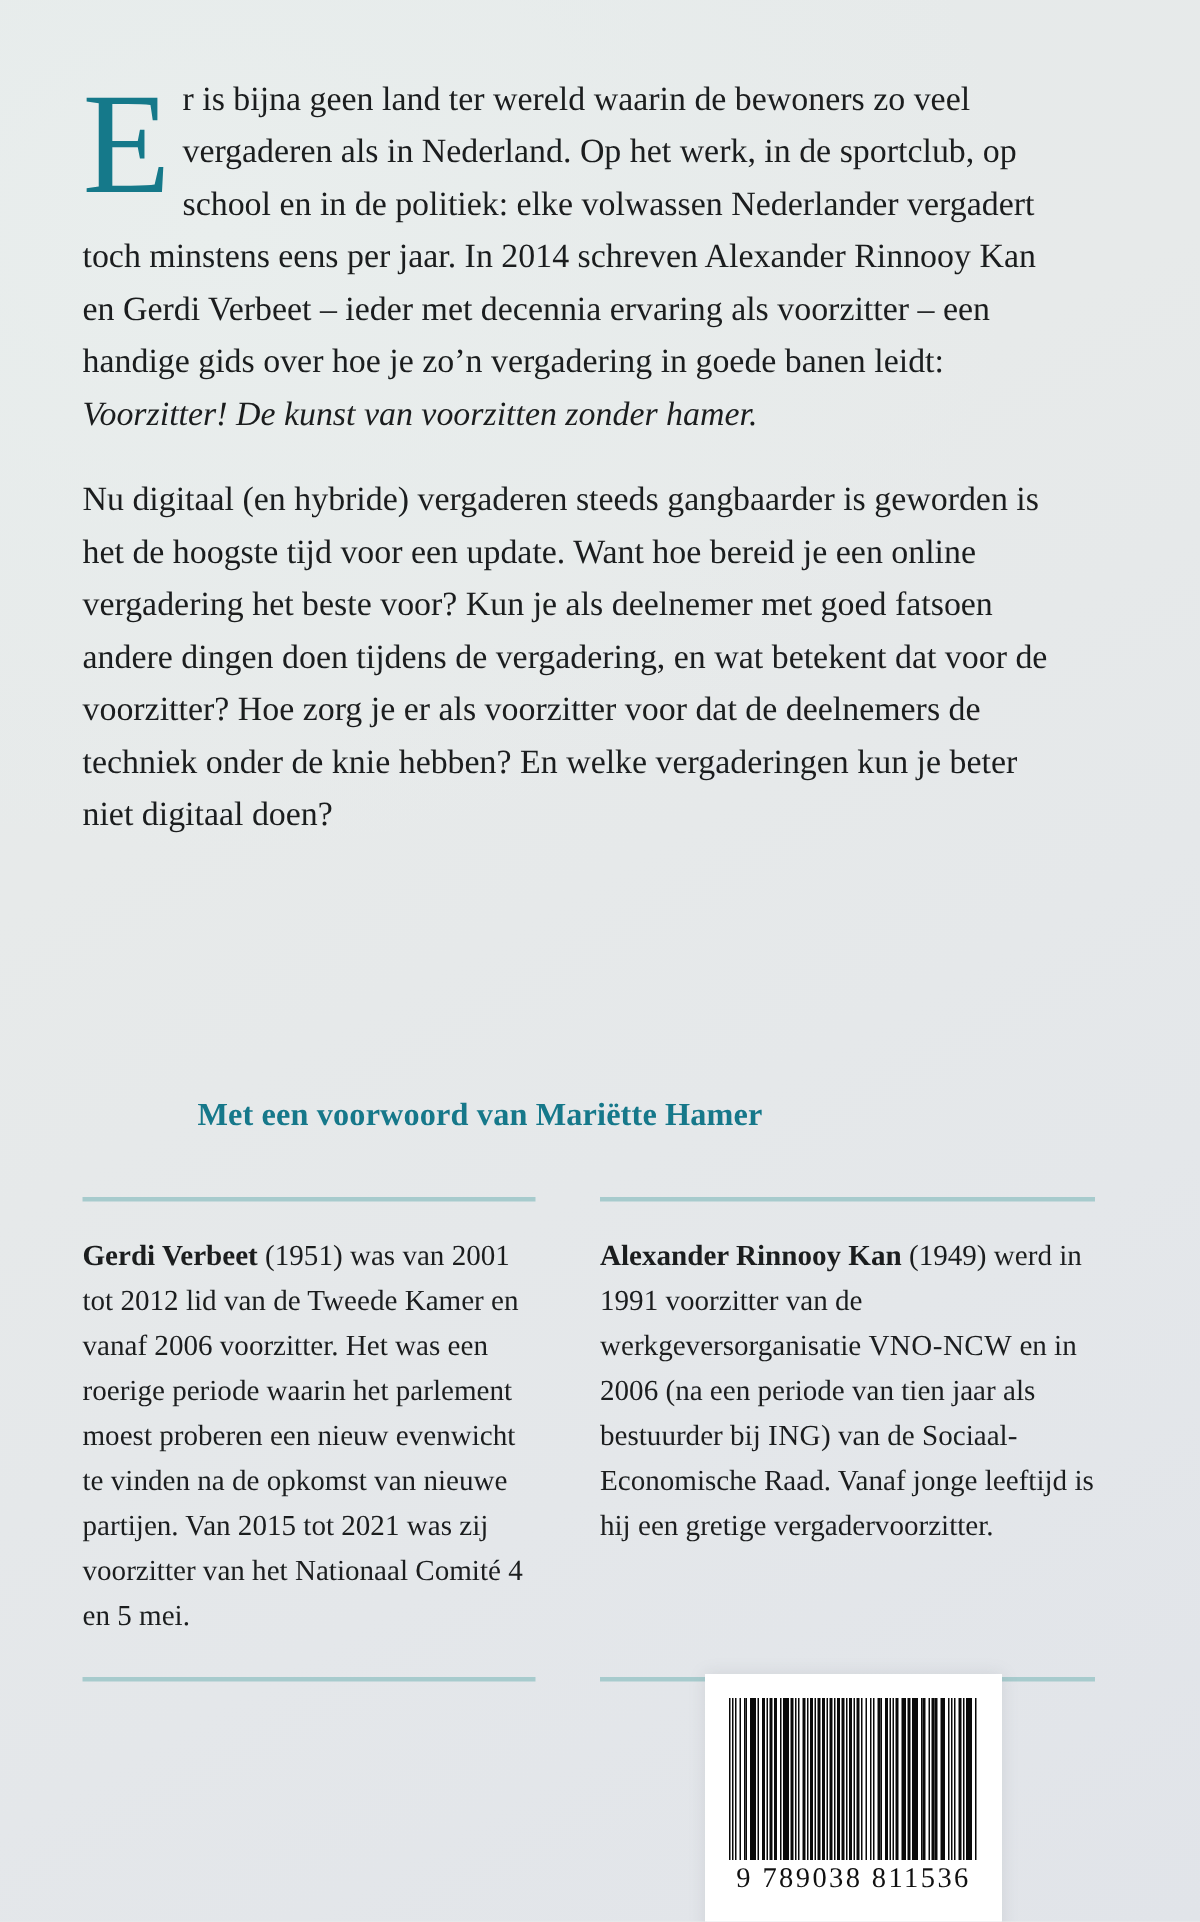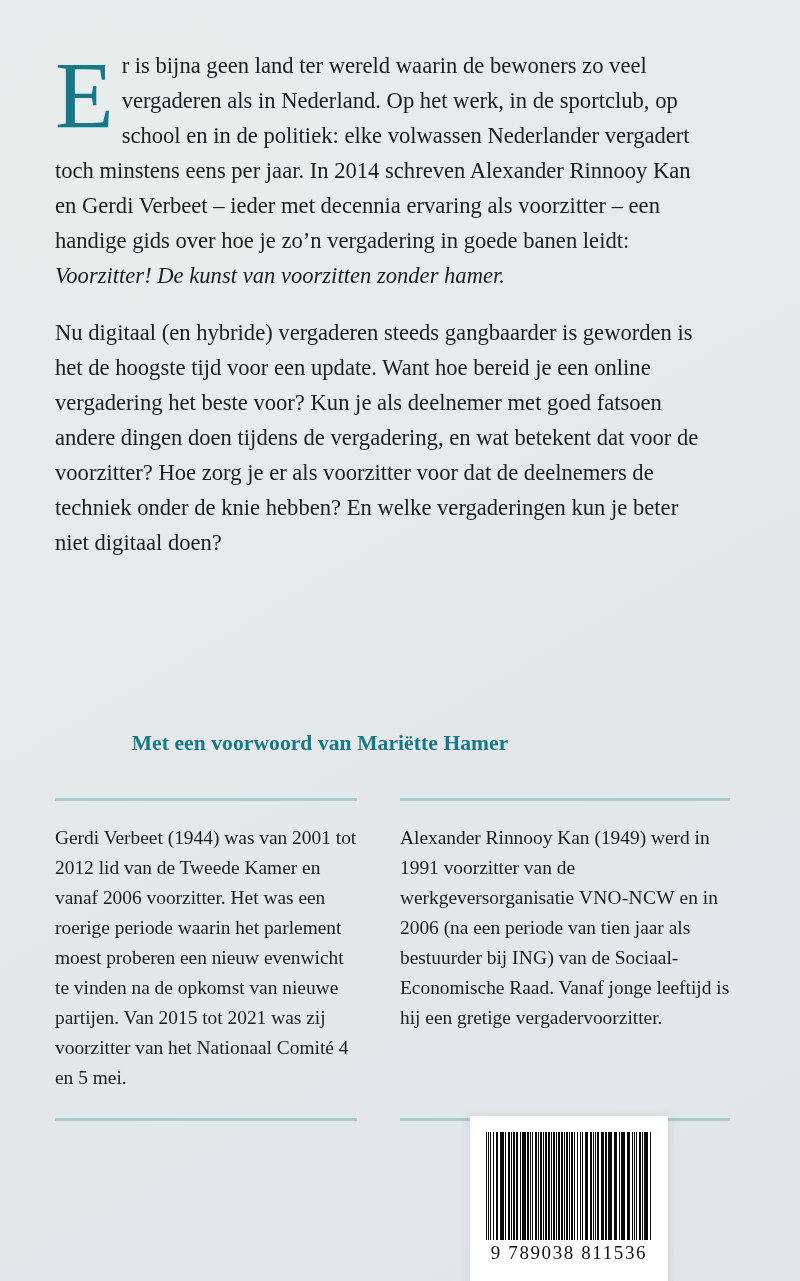--- a/index.html
+++ b/index.html
@@ -97,21 +97,21 @@
   .bio-col.left  .rule.bottom { width: 302px; }
   .bio-col.right .rule.bottom { width: 330px; }
 
   .bio-text {
     margin-top: 22px;
     color: #1b1d1e;
     font-size: 19.4px;
     line-height: 30px;
   }
   .bio-text b {
-    font-weight: normal;
+    font-weight: bold;
   }
   .smallcaps {
     font-variant: small-caps;
     letter-spacing: 0.3px;
   }
 
   
   .barcode-box {
     position: absolute;
     left: 470px;
@@ -168,21 +168,21 @@
     <p class="p-first"><span class="dropcap">E</span><span>r is bijna geen land ter wereld waarin de bewoners zo veel vergaderen als in Nederland. Op het werk, in de sportclub, op school en in de politiek: elke volwassen Nederlander vergadert toch minstens eens per jaar. In 2014 schreven Alexander Rinnooy Kan en Gerdi Verbeet – ieder met decennia ervaring als voorzitter – een handige gids over hoe je zo’n vergadering in goede banen leidt: </span><em>Voorzitter! De kunst van voorzitten zonder hamer.</em></p>
     <p>Nu digitaal (en hybride) vergaderen steeds gangbaarder is geworden is het de hoogste tijd voor een update. Want hoe bereid je een online vergadering het beste voor? Kun je als deelnemer met goed fatsoen andere dingen doen tijdens de vergadering, en wat betekent dat voor de voorzitter? Hoe zorg je er als voorzitter voor dat de deelnemers de techniek onder de knie hebben? En welke vergaderingen kun je beter niet digitaal doen?</p>
   </div>
 
   <div class="foreword">Met een voorwoord van Mariëtte Hamer</div>
 
   <div class="bios">
 
     <div class="bio-col left">
       <div class="rule"></div>
-      <div class="bio-text"><b>Gerdi Verbeet</b> <span>(1944)</span><span> was van 2001 tot 2012 lid van de Tweede Kamer en vanaf 2006 voorzitter. Het was een roerige periode waarin het parlement moest proberen een nieuw evenwicht te vinden na de opkomst van nieuwe partijen. Van 2015 tot 2021 was zij voorzitter van het Nationaal Comité 4 en 5 mei.</span></div>
+      <div class="bio-text"><b>Gerdi Verbeet</b> <span>(1951)</span><span> was van 2001 tot 2012 lid van de Tweede Kamer en vanaf 2006 voorzitter. Het was een roerige periode waarin het parlement moest proberen een nieuw evenwicht te vinden na de opkomst van nieuwe partijen. Van 2015 tot 2021 was zij voorzitter van het Nationaal Comité 4 en 5 mei.</span></div>
       <div class="rule bottom" style="top:320px;bottom:auto;"></div>
     </div>
 
     <div class="bio-col right">
       <div class="rule"></div>
       <div class="bio-text"><b>Alexander Rinnooy Kan</b> <span>(1949)</span><span> werd in 1991 voorzitter van de werkgeversorganisatie </span><span class="smallcaps">VNO-NCW</span><span> en in 2006 (na een periode van tien jaar als bestuurder bij </span><span class="smallcaps">ING</span><span>) van de Sociaal-Economische Raad. Vanaf jonge leeftijd is hij een gretige vergadervoorzitter.</span></div>
       <div class="rule bottom" style="top:320px;bottom:auto;width:330px;"></div>
     </div>
 
   </div>

